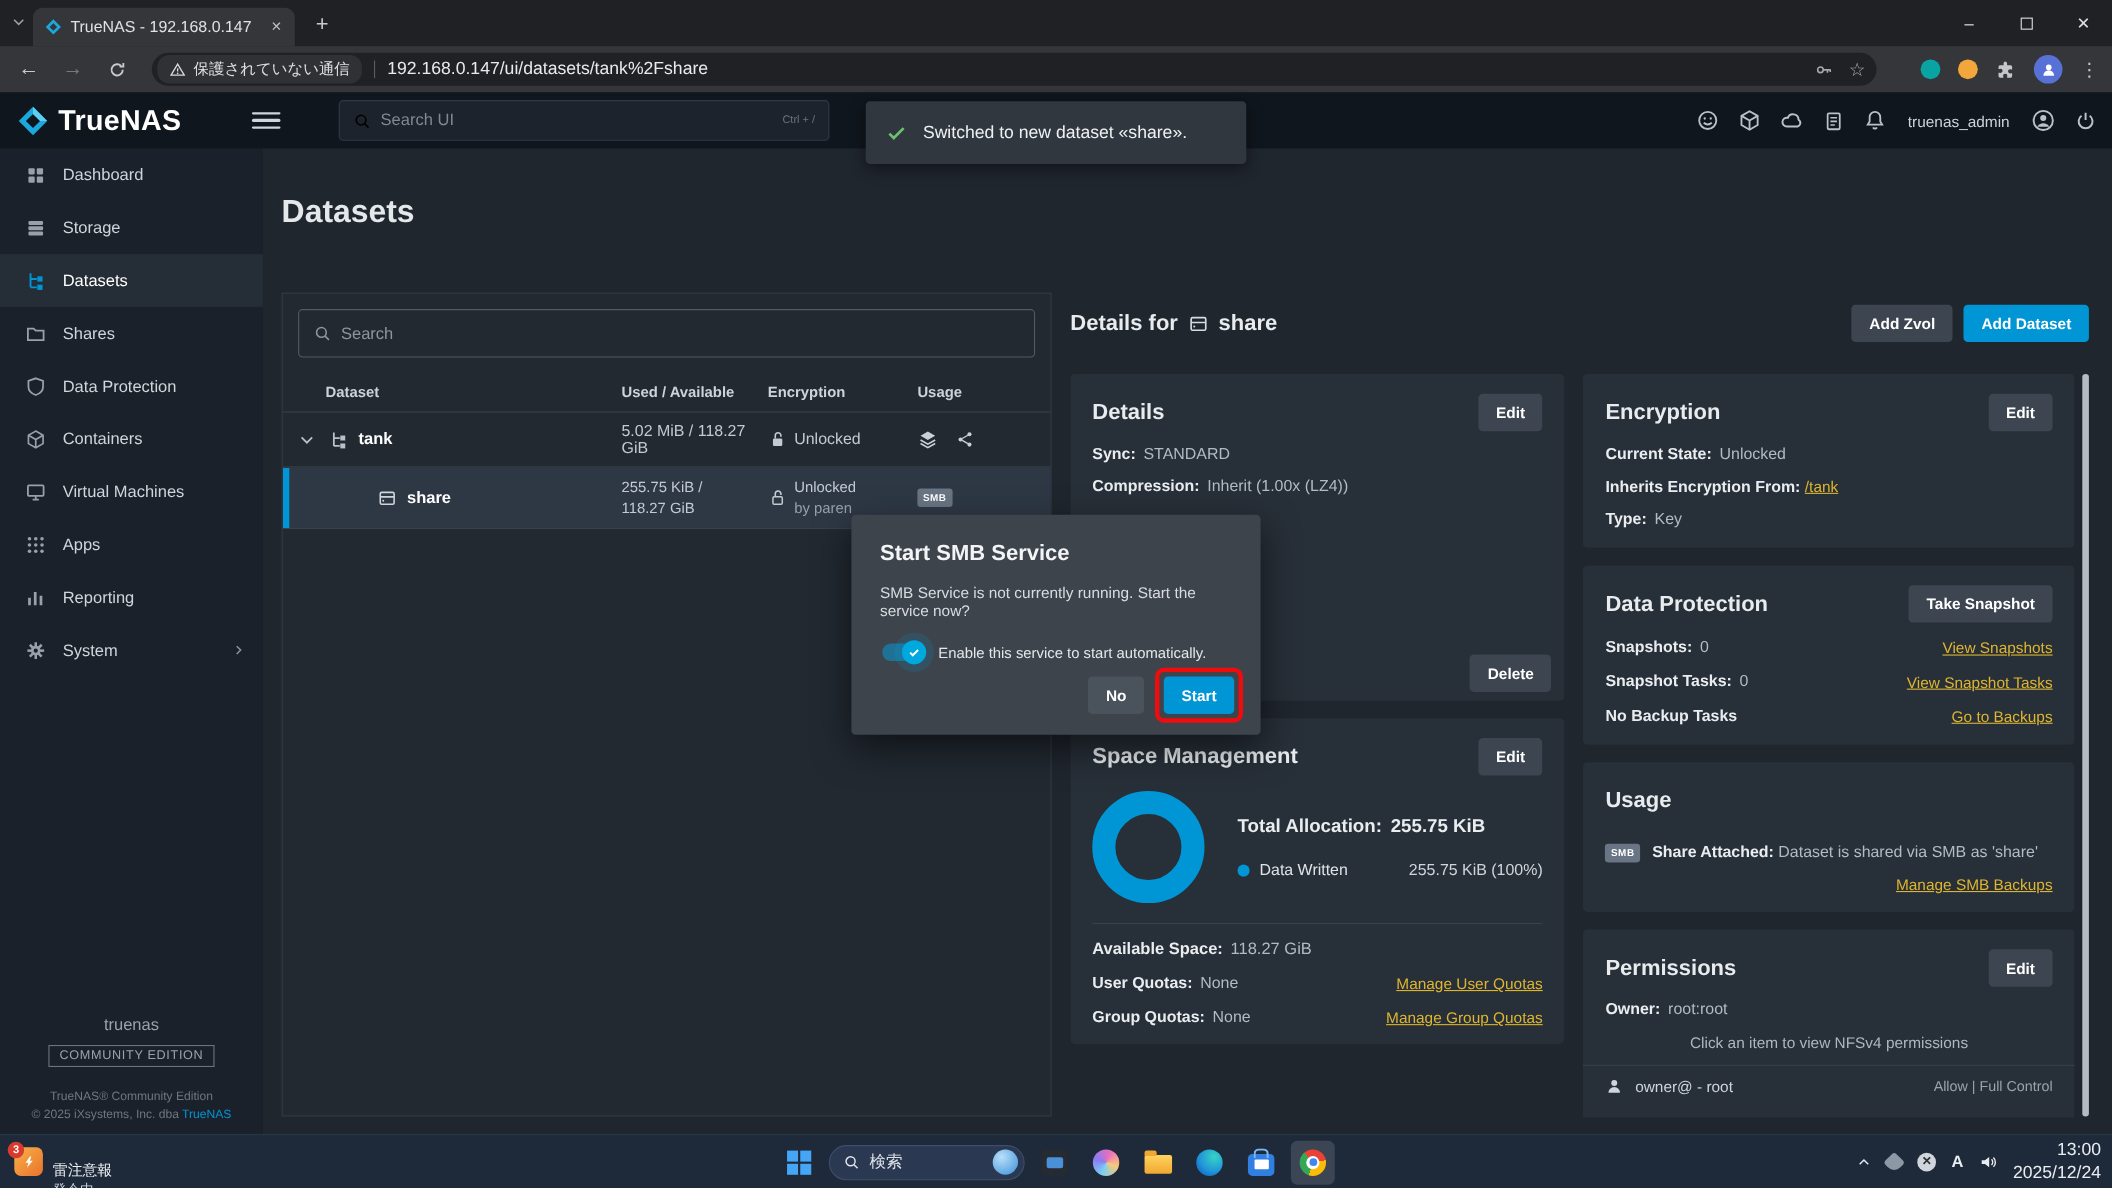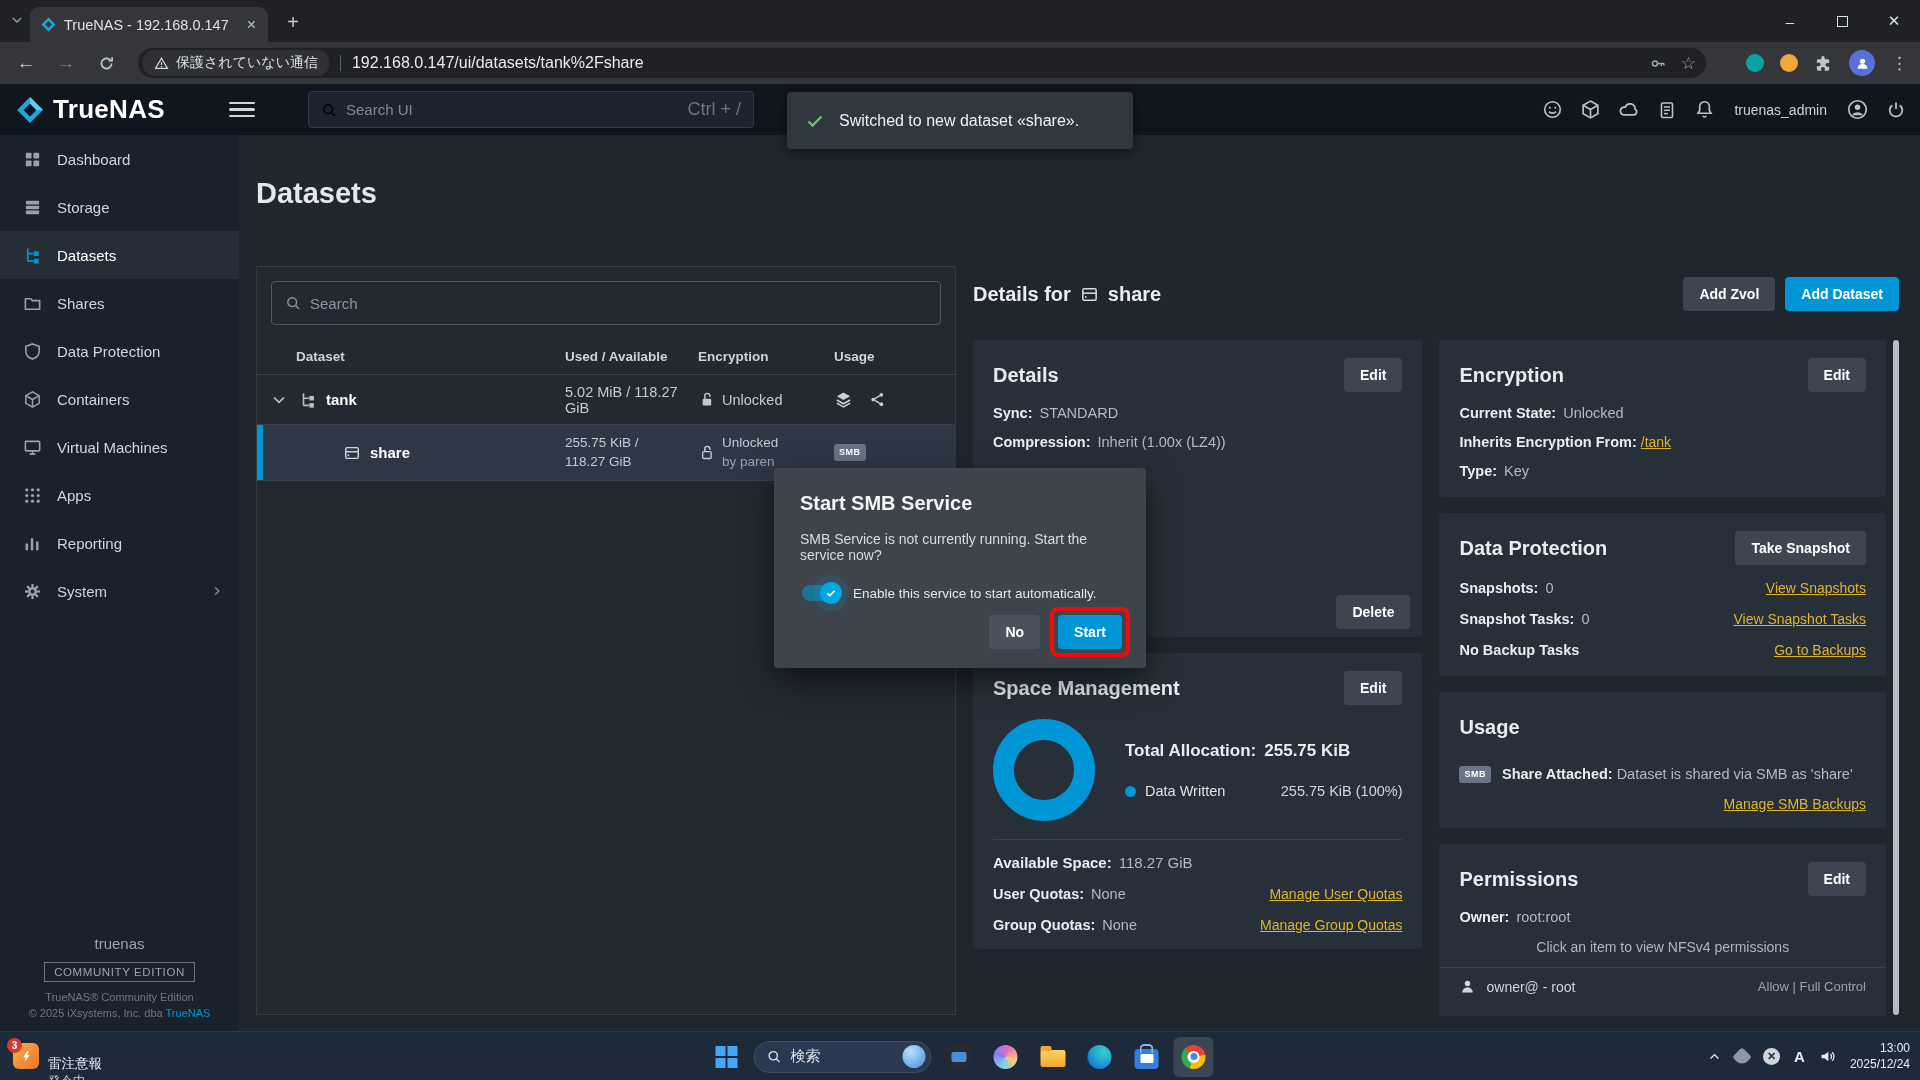--- a/index.html
+++ b/index.html
@@ -42,36 +42,36 @@
   .app { position:absolute; top:84px; left:0; right:0; bottom:49px; background:#20262e; }
   .app-header { position:absolute; top:0; left:0; right:0; height:51px; background:#10161d; display:flex; align-items:center; z-index:5; }
   .logo { display:flex; align-items:center; gap:9px; margin-left:16px; }
   .logo-text { font-size:26px; font-weight:bold; color:#fff; letter-spacing:.3px; }
   .hamburger { margin-left:64px; width:26px; display:flex; flex-direction:column; gap:4px; }
   .hamburger i { display:block; height:2.5px; background:#cfd5db; border-radius:2px; }
   .ui-search { position:absolute; left:308px; top:7px; width:446px; height:37px; background:#1c232c;
                border:1px solid #313a44; border-radius:4px; display:flex; align-items:center; padding:0 12px; gap:9px; }
   .ui-search input { flex:1; background:transparent; border:none; outline:none; color:#e6e9ec; font-size:15px; font-family:inherit; }
   .ui-search input::placeholder { color:#7f8893; }
-  .ui-shortcut { font-size:18px; color:#6a7380; }
+  .ui-shortcut { font-size:10px; color:#6a7380; }
   .hdr-icons { position:absolute; right:14px; top:0; height:51px; display:flex; align-items:center; gap:17px; color:#b9c1c9; }
   .hdr-user { font-size:14px; color:#ccd2d8; margin:0 2px; }
 
   .sidebar { position:absolute; top:51px; left:0; width:239px; bottom:0; background:#1b212a; }
   .nav-item { height:48px; display:flex; align-items:center; padding-left:22px; gap:15px; color:#cfd5db; }
   .nav-item .nicon { color:#98a1ab; width:20px; display:flex; justify-content:center; }
   .nav-item.active { background:#252d37; color:#fff; }
   .nav-item.active .nicon { color:var(--accent-blue); }
   .nav-label { font-size:15px; }
   .nav-chev { margin-left:auto; margin-right:16px; color:#8d96a0; }
   .side-footer { position:absolute; left:0; right:0; bottom:12px; text-align:center; }
   .sf-host { font-size:15px; color:#9aa3ac; }
   .sf-badge { display:inline-block; margin-top:10px; border:1px solid #6b747e; color:#9aa3ac; font-size:11.5px;
               letter-spacing:.6px; padding:3px 9px; }
-  .sf-line { margin-top:9px; font-size:11px; color:#6e7780; }
+  .sf-line { margin-top:21px; font-size:11px; color:#6e7780; }
   .sf-line:last-child { margin-top:4px; }
   .sf-brand { color:var(--accent-blue); }
 
   .main { position:absolute; top:51px; left:239px; right:0; bottom:0; background:#20262e; }
   .page-title { position:absolute; left:17px; top:42px; font-size:29px; font-weight:bold; color:#e4e8eb; }
 
   
   .panel { position:absolute; left:17px; top:131px; width:700px; bottom:16px; background:#222931; border:1px solid #333b45; }
   .panel-search { margin:14px; height:44px; border:1px solid #515a64; border-radius:4px; display:flex; align-items:center;
                   padding:0 13px; gap:9px; color:#8d96a0; }
@@ -189,21 +189,21 @@
   .store-ico i { width:13px; height:9px; background:#fff; border-radius:1px; }
   .chrome-ico { width:24px; height:24px; border-radius:50%; position:relative;
                 background:conic-gradient(from -40deg,#ea4335 0 33%,#fbbc05 0 66%,#34a853 0 100%); }
   .chrome-mid { position:absolute; left:6px; top:6px; width:12px; height:12px; border-radius:50%; background:#fff; }
   .chrome-core { position:absolute; left:8.5px; top:8.5px; width:7px; height:7px; border-radius:50%; background:#4285f4; }
   .tb-tray { position:absolute; right:10px; top:0; height:49px; display:flex; align-items:center; gap:14px; color:#e8edf2; }
   .tray-a { font-size:15px; font-weight:bold; }
   .circle-x { width:17px; height:17px; border-radius:50%; background:#cfd5da; color:#2a2f36; font-size:11px; font-weight:bold;
               display:flex; align-items:center; justify-content:center; line-height:1; }
   .tray-pen { width:14px; height:14px; background:#8d98a5; border-radius:3px 3px 3px 8px; transform:rotate(-45deg); }
-  .tb-clock { text-align:right; font-size:12px; line-height:1.3; color:#e8edf2; }
+  .tb-clock { text-align:right; font-size:16px; line-height:1.3; color:#e8edf2; }
 </style>
 </head>
 <body>
 
 <div id="root" style="--accent-blue: #0095d5; --link-yellow: #ddb52f; --annotation-red: #f00c0c; --success-green: #6cc070;">
 
   <div class="tabstrip">
     <span class="tab-search">
       <svg width="14" height="14" viewBox="0 0 20 20">
           <path d="M4 7 l6 6 6-6" fill="none" stroke="currentColor" stroke-width="2"></path>

